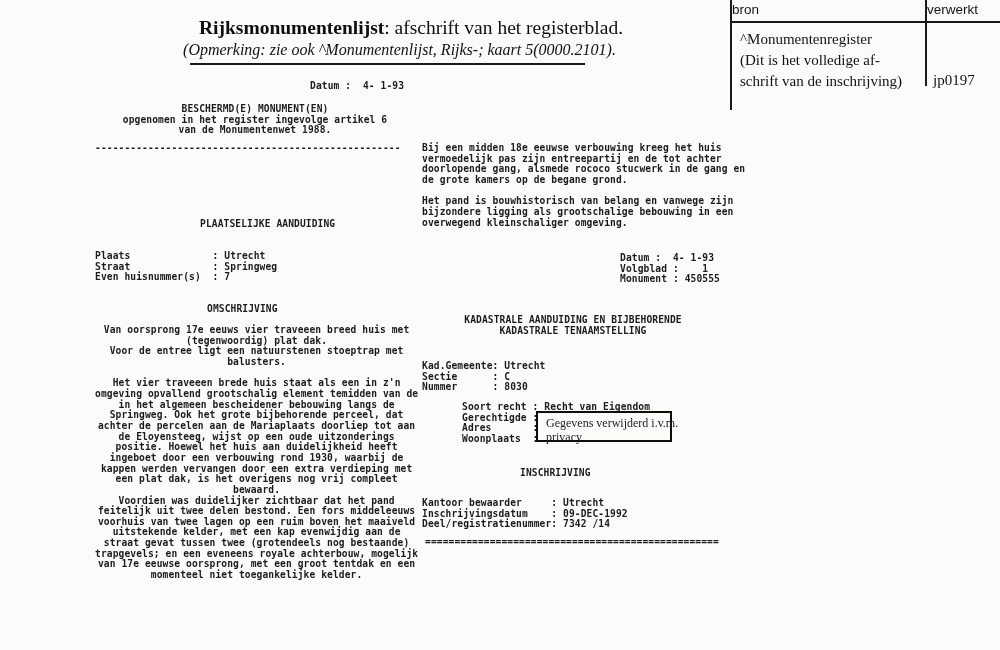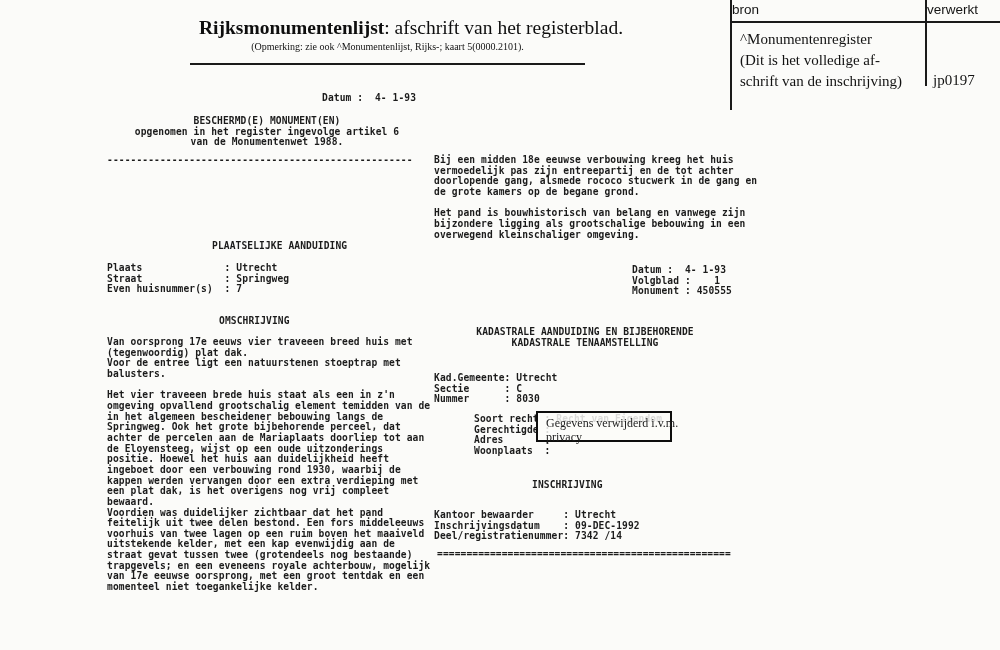--- a/index.html
+++ b/index.html
@@ -7,21 +7,21 @@
     position: relative;
     width: 1000px;
     height: 650px;
     background: #fbfbf9;
     overflow: hidden;
     font-family: "Liberation Serif", serif;
     color: #161616;
   }
   .mono {
     position: absolute;
-    margin: 12px;
+    margin: 0;
     font-family: "DejaVu Sans Mono", monospace;
     font-weight: 700;
     font-size: 9.6px;
     line-height: 10.65px;
     letter-spacing: 0.1px;
     color: #1b1b1b;
     white-space: pre;
   }
   .mono.center { text-align: center; }
   .serif-pre {
@@ -36,24 +36,25 @@
     left: 0; top: 6px; width: 800px;
     text-align: center;
     font-size: 19.5px;
     font-weight: 400;
     margin: 11px;
     color: #0e0e0e;
   }
   .doc-title .tbold { font-weight: 700; }
   .doc-subtitle {
     position: absolute;
-    left: 0; top: 41px; width: 775px;
+    left: 12px; top: 41px; width: 775px;
     text-align: center;
-    font-size: 10px;
+    font-size: 16px;
     color: #121212;
+    font-style: italic;
   }
   .rule { position: absolute; background: #1a1a1a; }
   .tbl-header {
     position: absolute;
     font-family: "Liberation Sans", sans-serif;
     font-size: 13.5px;
     color: #141414;
     text-align: left;
   }
   .tbl-body {
@@ -94,26 +95,26 @@
 (Dit is het volledige af-
 schrift van de inschrijving)</pre>
     <pre class="serif-pre tbl-body" style="left:930px; top:67px;">jp0197</pre>
   </div>
 
   <pre class="mono" style="left:310px; top:81px;">Datum :  4- 1-93</pre>
   <pre class="mono center" style="left:95px; top:104px; width:320px;">BESCHERMD(E) MONUMENT(EN)
 opgenomen in het register ingevolge artikel 6
 van de Monumentenwet 1988.</pre>
   <pre class="mono" style="left:95px; top:143px;">----------------------------------------------------</pre>
-  <pre class="mono" style="left:180px; top:229px;padding-left:20px;">PLAATSELIJKE AANDUIDING</pre>
+  <pre class="mono" style="left:180px; top:219px;padding-left:20px;">PLAATSELIJKE AANDUIDING</pre>
   <pre class="mono" style="left:95px; top:251px;">Plaats              : Utrecht
 Straat              : Springweg
 Even huisnummer(s)  : 7</pre>
   <pre class="mono" style="left:207px; top:304px;">OMSCHRIJVING</pre>
-  <pre class="mono" style="left:95px; top:325px;">Van oorsprong 17e eeuws vier traveeen breed huis met
+  <pre class="mono" style="left:95px; top:325px;text-align:center;">Van oorsprong 17e eeuws vier traveeen breed huis met
 (tegenwoordig) plat dak.
 Voor de entree ligt een natuurstenen stoeptrap met
 balusters.
 
 Het vier traveeen brede huis staat als een in z'n
 omgeving opvallend grootschalig element temidden van de
 in het algemeen bescheidener bebouwing langs de
 Springweg. Ook het grote bijbehorende perceel, dat
 achter de percelen aan de Mariaplaats doorliep tot aan
 de Eloyensteeg, wijst op een oude uitzonderings

